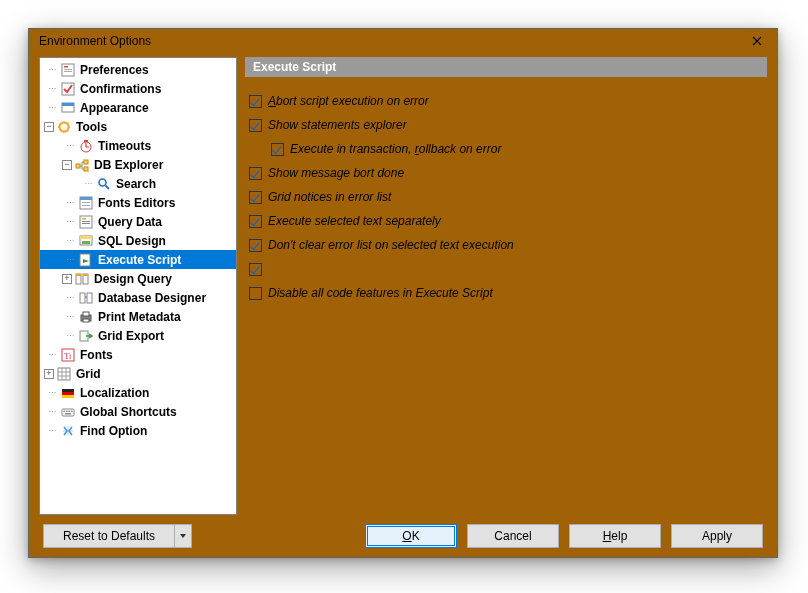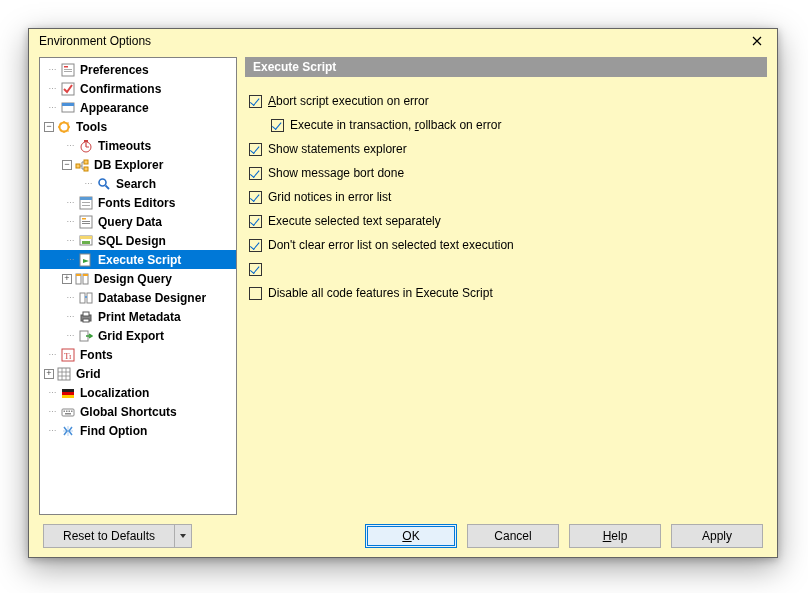--- a/index.html
+++ b/index.html
@@ -15,21 +15,21 @@
     width: 808px;
     height: 593px;
     position: relative;
   }
   .dialog {
     position: absolute;
     left: 28px;
     top: 28px;
     width: 748px;
     height: 528px;
-    background: #fef9c3;
+    background: #a16207;
     border: 1px solid #646464;
     box-shadow: 0 10px 30px rgba(0,0,0,0.35), 0 2px 8px rgba(0,0,0,0.25);
     display: flex;
     flex-direction: column;
     justify-content: space-between;
   }
   .titlebar {
     height: 24px;
     display: flex;
     align-items: center;
@@ -124,20 +124,21 @@
     padding:3px 8px;
     margin-bottom:12px;
   }
   .checks {
     padding-left:4px;
   }
   .check-row {
     display:flex;
     align-items:center;
     height:24px;
+    font-style:italic;
   }
   .check-row.indent { padding-left:22px; }
   .check {
     width:13px;
     height:13px;
     border:1px solid #333;
     display:flex;
     align-items:center;
     justify-content:center;
     margin-right:6px;
@@ -460,28 +461,28 @@
 
     <div class="content">
       <div class="section-header">Execute Script</div>
       <div class="checks">
 
         <div class="check-row">
           <span class="check checked"></span>
           <span class="check-label"><u>A</u><span>bort script execution on error</span></span>
         </div>
 
+        <div class="check-row">
+          <span class="check checked"></span>
+          <span class="check-label">Show statements explorer</span>
+        </div>
+
         <div class="check-row indent">
           <span class="check checked"></span>
           <span class="check-label">Execute in transaction, <u>r</u>ollback on error</span>
-        </div>
-
-        <div class="check-row">
-          <span class="check checked"></span>
-          <span class="check-label">Show statements explorer</span>
         </div>
 
         <div class="check-row">
           <span class="check checked"></span>
           <span class="check-label">Show message bort done</span>
         </div>
 
         <div class="check-row">
           <span class="check checked"></span>
           <span class="check-label">Grid notices in error list</span>

